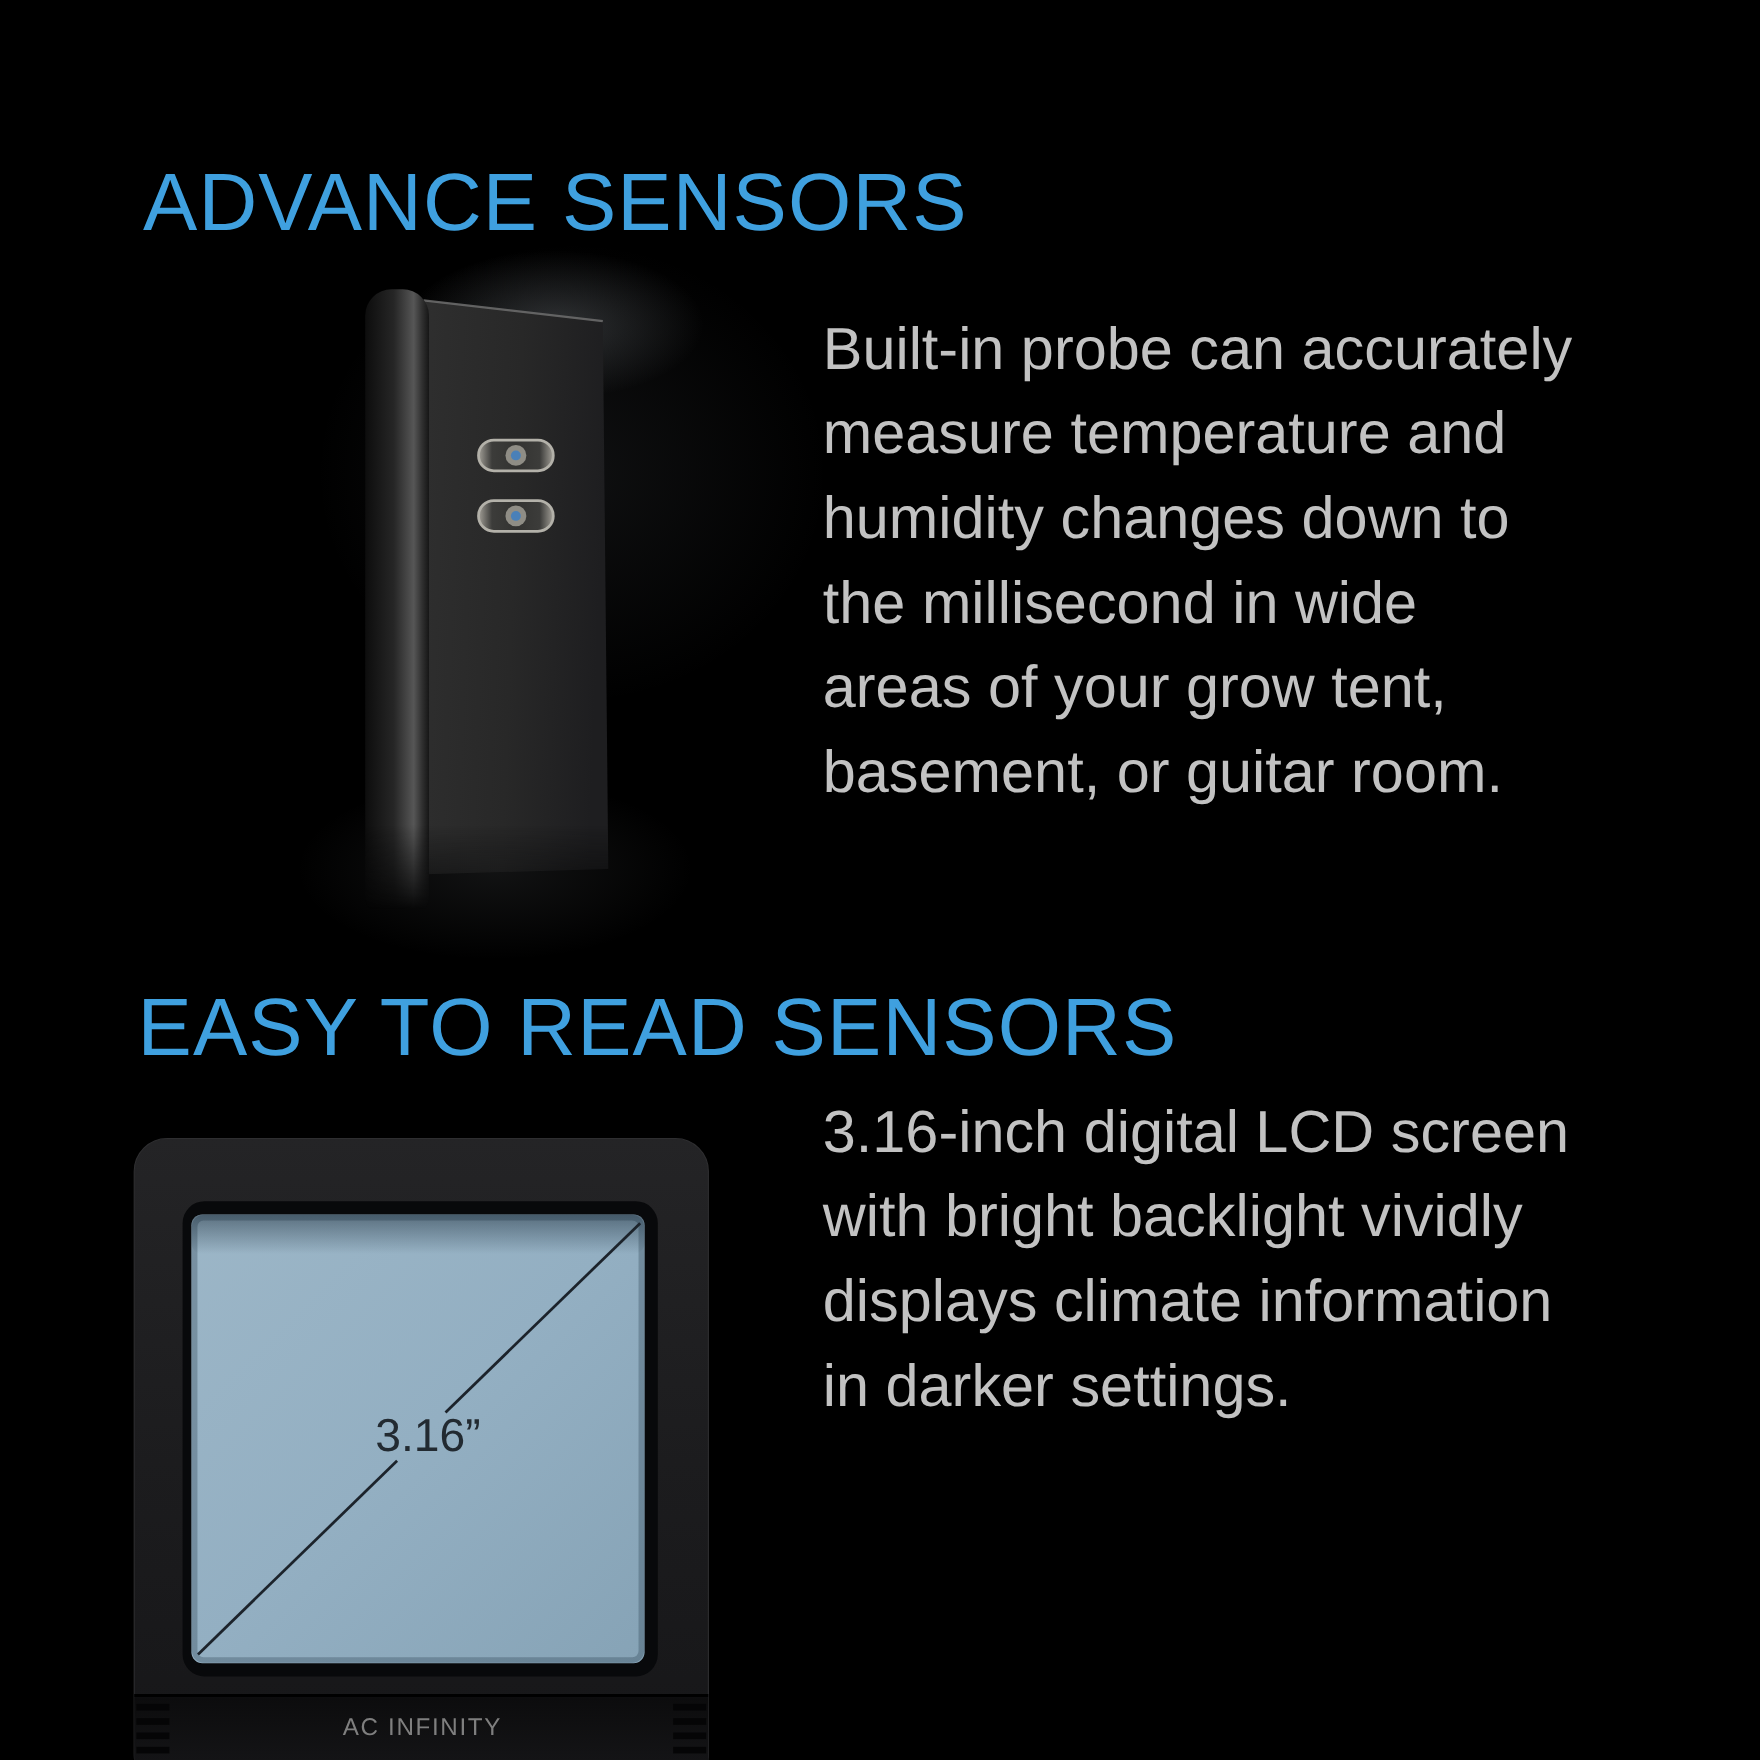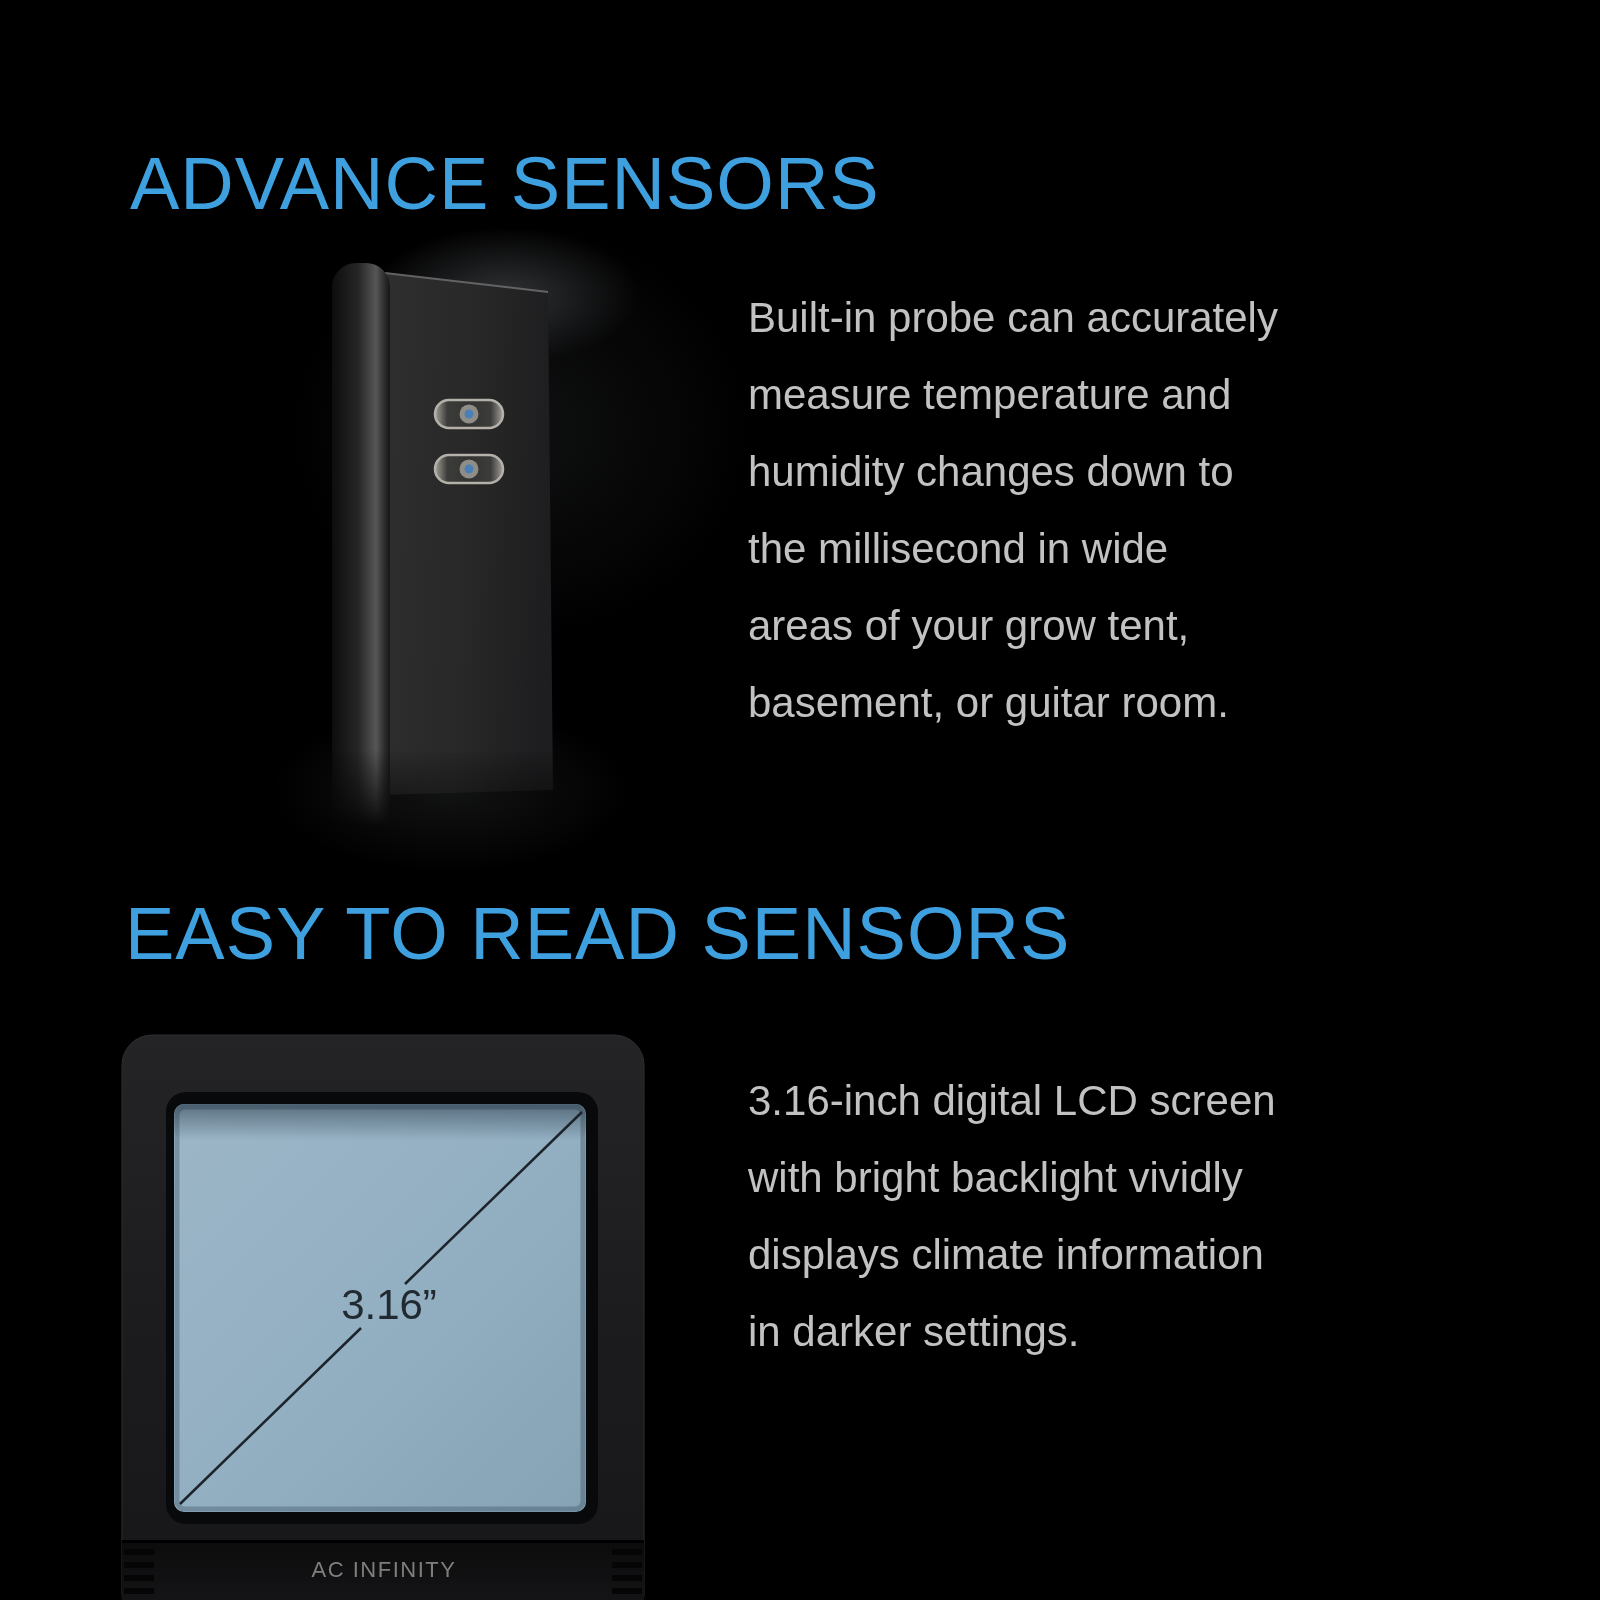--- a/index.html
+++ b/index.html
@@ -18,28 +18,28 @@
     font-weight:400;
     letter-spacing:1px;
     color:#3fa0df;
     white-space:nowrap;
   }
   #heading-sensors{left:130px;top:147px;}
   #heading-display{left:125px;top:897px;}
   .body-text{
     position:absolute;
     margin:0;
-    font-size:42px;
+    font-size:54px;
     line-height:77px;
     font-weight:300;
     color:#c2c2c2;
     white-space:pre-line;
   }
   #body-sensors{left:748px;top:279px;}
-  #body-display{left:748px;top:1062px;}
+  #body-display{left:748px;top:991px;}
   .glow{position:absolute;pointer-events:none;}
   #glow-broad{
     left:210px;top:150px;width:620px;height:560px;
     background:radial-gradient(ellipse closest-side at center, rgba(150,158,168,0.10), rgba(150,158,168,0) 75%);
   }
   #glow-top{
     left:325px;top:205px;width:360px;height:180px;
     background:radial-gradient(ellipse closest-side at center, rgba(215,225,235,0.20), rgba(215,225,235,0) 75%);
   }
   #glow-bottom{

